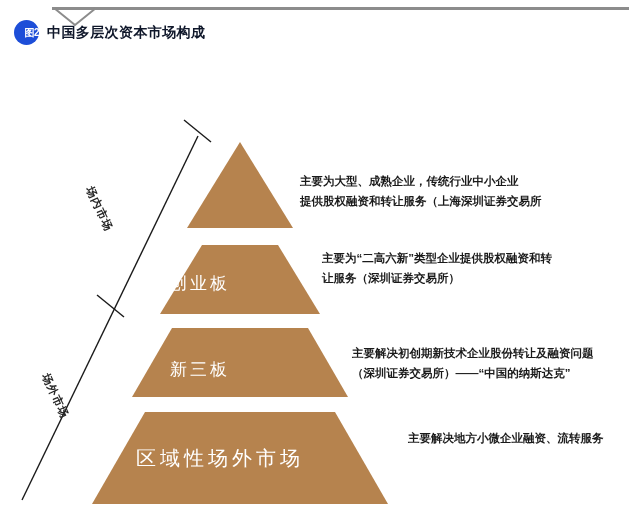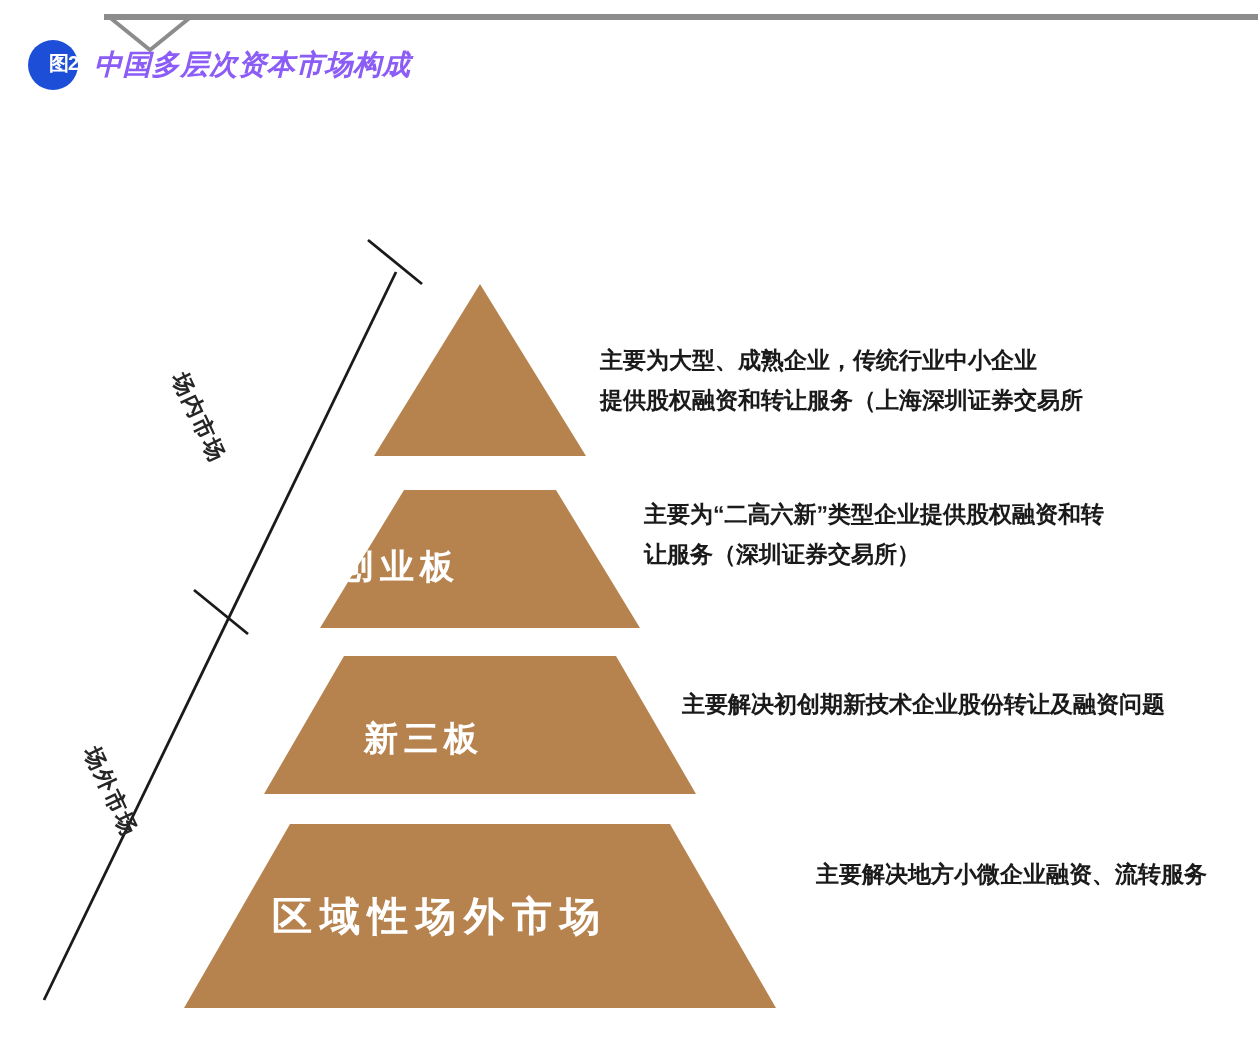--- a/index.html
+++ b/index.html
@@ -53,24 +53,23 @@
     text-align: right;
     letter-spacing: -0.5px;
     font-weight: bold;
   }
   #header-title {
     position: absolute;
     left: 47px;
     top: 24px;
     font-size: 14px;
     font-weight: bold;
-    color: #8b5cf6;
+    color: #0f172a;
     letter-spacing: 0.4px;
     white-space: nowrap;
-    font-style: italic;
   }
 
   
   #stage {
     position: absolute;
     left: 0;
     top: 60px;
     width: 629px;
     height: 469px;
   }
@@ -81,24 +80,24 @@
   }
 
   
   .tier-label {
     position: absolute;
     color: #ffffff;
     font-size: 17px;
     letter-spacing: 3px;
     white-space: nowrap;
     text-align: center;
-    font-weight: bold;
+    font-weight: normal;
   }
   #tier-label-2 { left: 0;   top: 212px; width: 400px; }
-  #tier-label-3 { left: 0;   top: 298px; width: 400px; padding-left: 12px; }
+  #tier-label-3 { left: 0;   top: 298px; width: 400px; }
   #tier-label-4 {
     left: 0; top: 385px; width: 400px;
     font-size: 20px; letter-spacing: 4px; margin-left: 20px;
   }
 
   
   .side-label {
     position: absolute;
     font-size: 11px;
     color: #262626;
@@ -121,21 +120,21 @@
   .desc {
     position: absolute;
     font-size: 11.5px;
     line-height: 20px;
     color: #1a1a1a;
     font-weight: bold;
     white-space: nowrap;
   }
   #desc-1 { left: 300px; top: 111px; }
   #desc-2 { left: 322px; top: 188px; }
-  #desc-3 { left: 341px; top: 283px; }
+  #desc-3 { left: 352px; top: 283px; }
   #desc-4 { left: 408px; top: 368px; text-align: right; }
   .desc-line { display: block; }
 </style>
 </head>
 <body>
 
 <div id="header">
   <div id="header-rule"></div>
   <svg id="header-notch" width="46" height="20" viewBox="0 0 46 20">
     <polyline points="2,1 23,18 44,1" fill="none" stroke="#8c8c8c" stroke-width="2"></polyline>
@@ -175,19 +174,20 @@
     <span class="desc-line">提供股权融资和转让服务（上海深圳证券交易所</span>
   </div>
 
   <div class="desc" id="desc-2">
     <span class="desc-line">主要为“二高六新”类型企业提供股权融资和转</span>
     <span class="desc-line">让服务（深圳证券交易所）</span>
   </div>
 
   <div class="desc" id="desc-3">
     <span class="desc-line">主要解决初创期新技术企业股份转让及融资问题</span>
+    <span class="desc-line">（深圳证券交易所）——“中国的纳斯达克”</span>
   </div>
 
   <div class="desc" id="desc-4">
     <span class="desc-line">主要解决地方小微企业融资、流转服务</span>
   </div>
 
 </div>
 
 </body></html>

